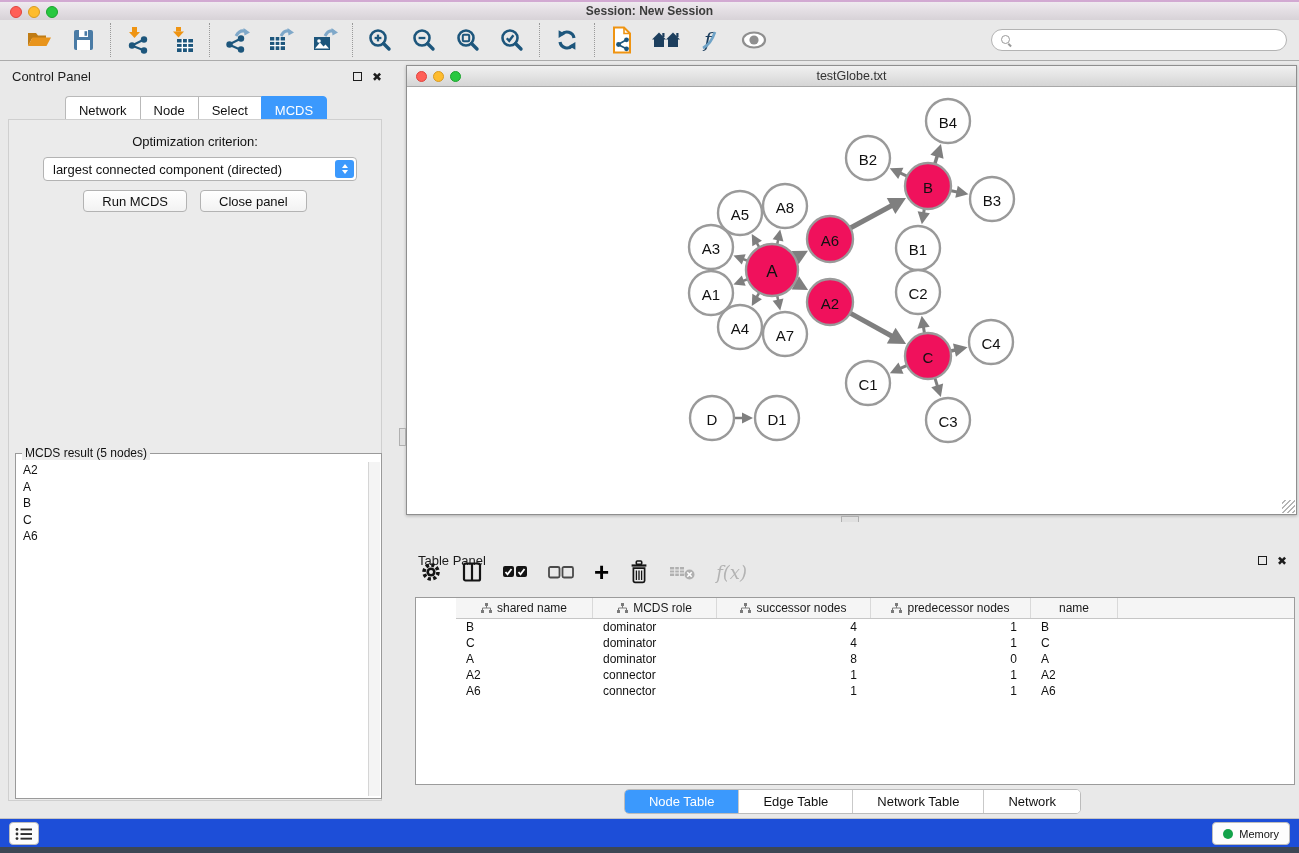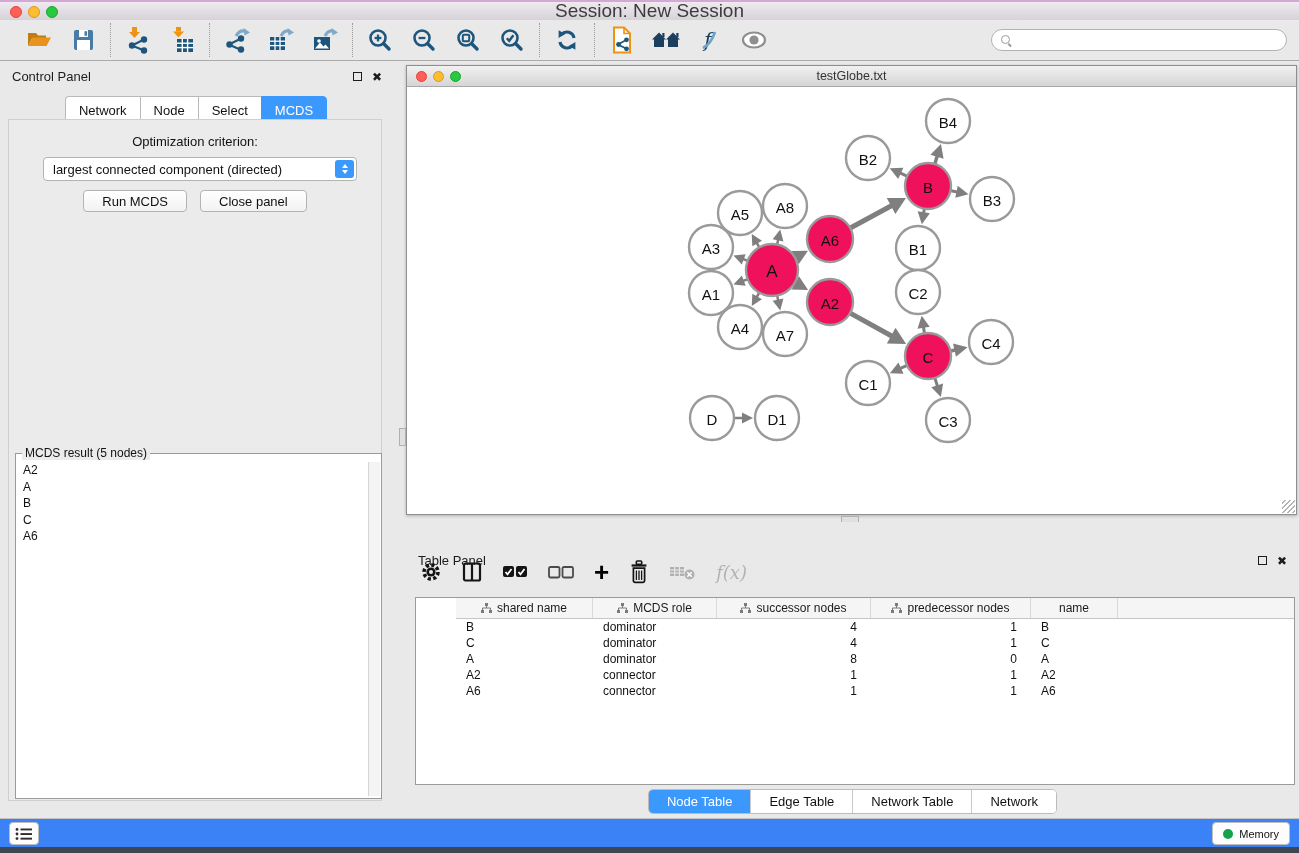--- a/index.html
+++ b/index.html
@@ -4,21 +4,21 @@
 <style>
   * { margin:0; padding:0; box-sizing:border-box; }
   html,body { width:1299px; height:853px; }
   body { font-family:"Liberation Sans","DejaVu Sans",sans-serif; background:#3d4754; overflow:hidden; }
   .app { position:absolute; top:0; left:0; width:1299px; height:853px; background:#e9e9e9; }
 
   
   .titlebar { position:absolute; top:0; left:0; width:1299px; height:20px;
     background:linear-gradient(#efeaef,#d7d2d7); border-top:2px solid #d2a9d2;
     display:flex; align-items:center; justify-content:center; }
-  .titlebar .title { font-size:19px; color:#3c3c3c; }
+  .titlebar .title { font-size:12px; color:#3c3c3c;font-weight:bold; }
   .lights { position:absolute; left:10px; top:4px; display:flex; gap:6px; }
   .light { width:12px; height:12px; border-radius:50%; }
   .light.red { background:#ff5f57; border:1px solid #e0443e; }
   .light.yellow { background:#febc2e; border:1px solid #d89b22; }
   .light.green { background:#28c840; border:1px solid #1da32f; }
 
   
   .toolbar { position:absolute; top:20px; left:0; width:1299px; height:41px;
     background:#e9e9e9; border-bottom:1px solid #ababab;
     display:flex; align-items:center; padding:0 12px; }
@@ -95,26 +95,26 @@
   .thead { display:flex; height:21px; background:#f5f5f5; border-bottom:1px solid #c6c6c6; }
   .th { display:flex; align-items:center; justify-content:center; gap:5px; font-size:12px; color:#1a1a1a;
     border-right:1px solid #d9d9d9; height:100%; }
   .th:last-child { border-right:none; }
   .tr { display:flex; height:16px; align-items:center; }
   .td { font-size:12px; color:#111; height:100%; display:flex; align-items:center; }
   .td.al-left { justify-content:flex-start; padding-left:10px; }
   .td.al-right { justify-content:flex-end; padding-right:14px; }
   .btabs-row { position:absolute; top:267px; left:0; width:100%; display:flex; justify-content:center; }
   .btabs { display:flex; border-radius:5px; overflow:hidden; border:1px solid #bcbcbc; background:#fff; }
-  .btab { font-size:13px; padding:4px 18px; color:#111; border-right:1px solid #c9c9c9; background:#fff; }
+  .btab { font-size:13px; padding:4px 24px; color:#111; border-right:1px solid #c9c9c9; background:#fff; }
   .btab:last-child { border-right:none; }
   .btab.active { background:#3b99fd; color:#fff; }
 
   
-  .statusbar { position:absolute; top:818px; left:0; width:1299px; height:29px; background:#3b82f6;
+  .statusbar { position:absolute; top:818px; left:0; width:1299px; height:29px; background:#1d4ed8;
     border-top:1px solid #c4c4c4; }
   .sbtn { position:absolute; border:1px solid #bdbdbd; border-radius:4px; background:#fdfdfd;
     display:flex; align-items:center; justify-content:center; }
   .list-btn { left:9px; top:3px; width:30px; height:23px; }
   .mem-btn { right:9px; top:3px; height:23px; padding:0 10px; gap:6px; }
   .mem-dot { width:10px; height:10px; border-radius:50%; background:#13a34a; }
   .mem-label { font-size:11px; color:#111; }
   .bottom-strip { position:absolute; top:847px; left:0; width:1299px; height:6px; background:#3d4754; }
 </style>
 </head>

